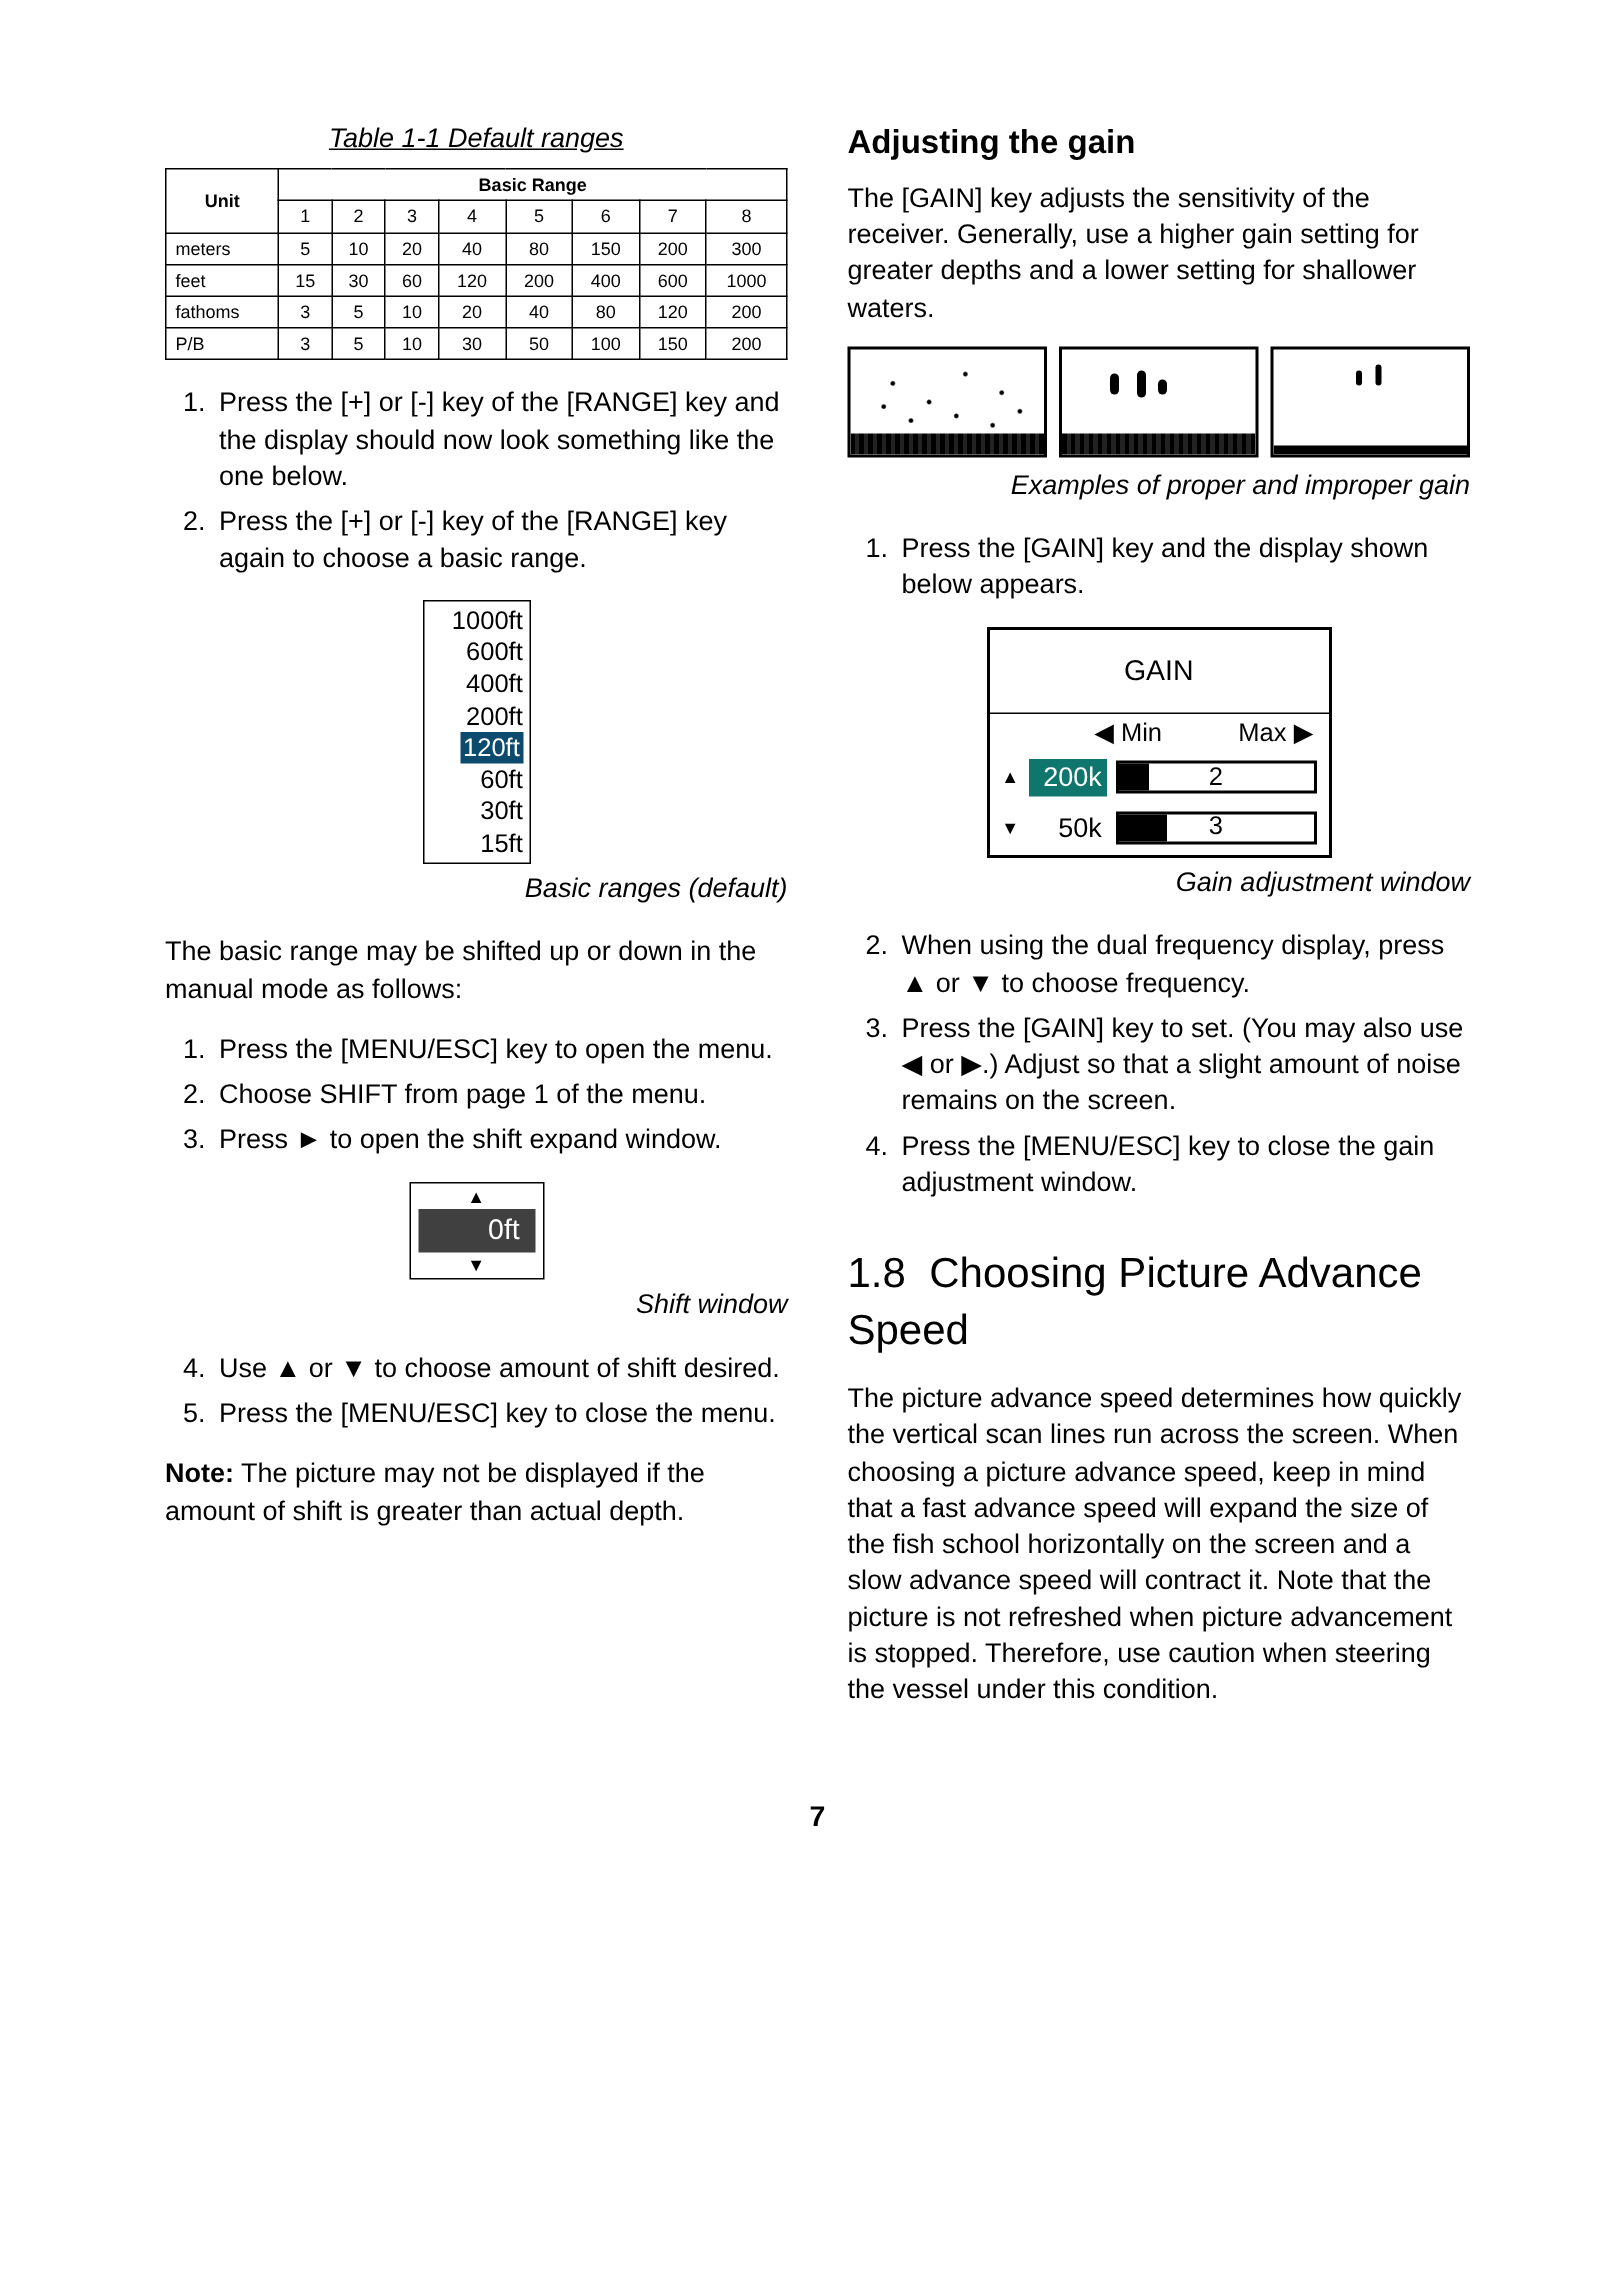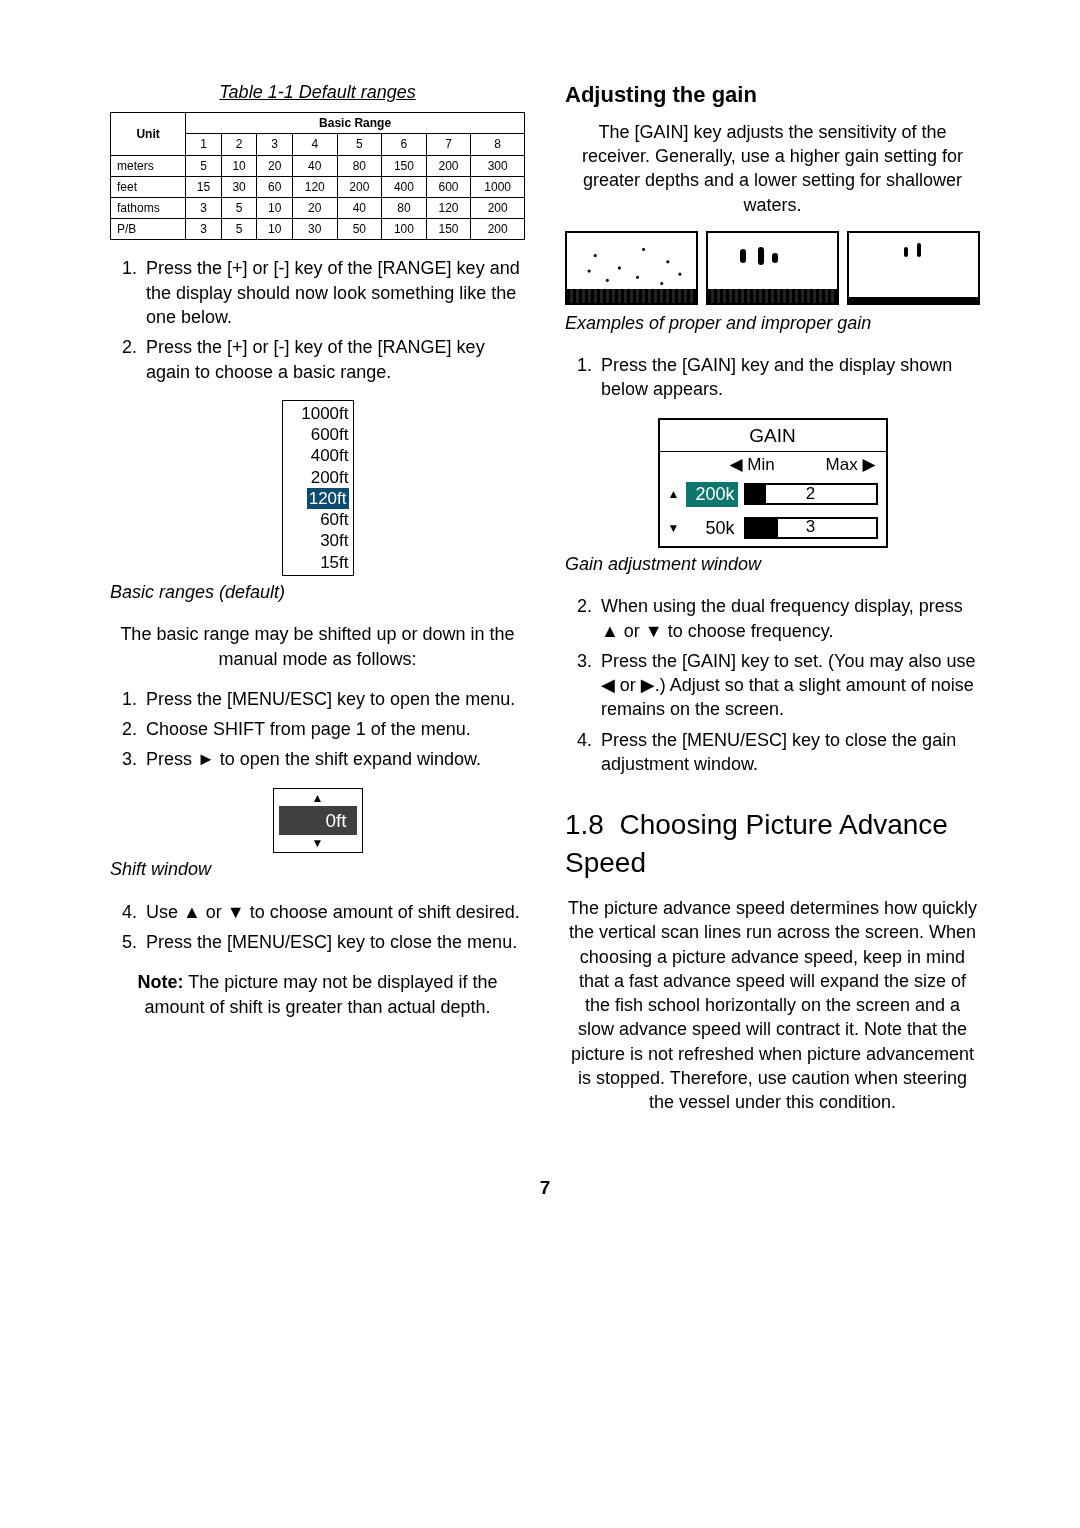--- a/index.html
+++ b/index.html
@@ -58,21 +58,21 @@
     font-size: 17px;
     line-height: 1.25;
   }
   .range-list .sel {
     background: #0c4a6e;
     color: #fff;
     padding: 0 2px;
     display: inline-block;
   }
   .fig-caption {
-    text-align: left;
+    text-align: right;
     font-style: italic;
     margin: 2px 0 18px 0;
   }
   h3 {
     font-size: 18px;
     font-weight: bold;
     text-decoration: underline;
     margin: 10px 0 8px 0;
   }
   h2 {
@@ -169,21 +169,21 @@
   .gain-labels span { flex: 1; text-align: center; white-space: nowrap;}
   .gain-window {
     margin: 10px auto 4px auto;
     width: 230px;
   }
   .gain-window .box {
     border: 2px solid #000;
   }
   .gain-window .title {
     text-align: center;
-    padding: 3px 0;
+    padding: 15px 0;
     font-size: 19px;
     border-bottom: 1px solid #000;
   }
   .gain-window .hdr {
     display: flex;
     padding: 2px 10px 2px 70px;
     font-size: 17px;
   }
   .gain-window .hdr .min { flex:1; }
   .gain-window .row {
@@ -223,21 +223,21 @@
     transform: translateX(-50%);
     font-size: 17px;
   }
   .bold { font-weight: bold; }
   .page-num {
     text-align: center;
     font-weight: bold;
     font-size: 19px;
     margin-top: 50px;
   }
-  p { margin: 10px 0; text-align: center; }
+  p { margin: 10px 0; }
 </style>
 </head>
 <body>
 
 <div class="page">
 
   <div class="col">
 
     <div class="table-caption">Table 1-1 Default ranges</div>
 

